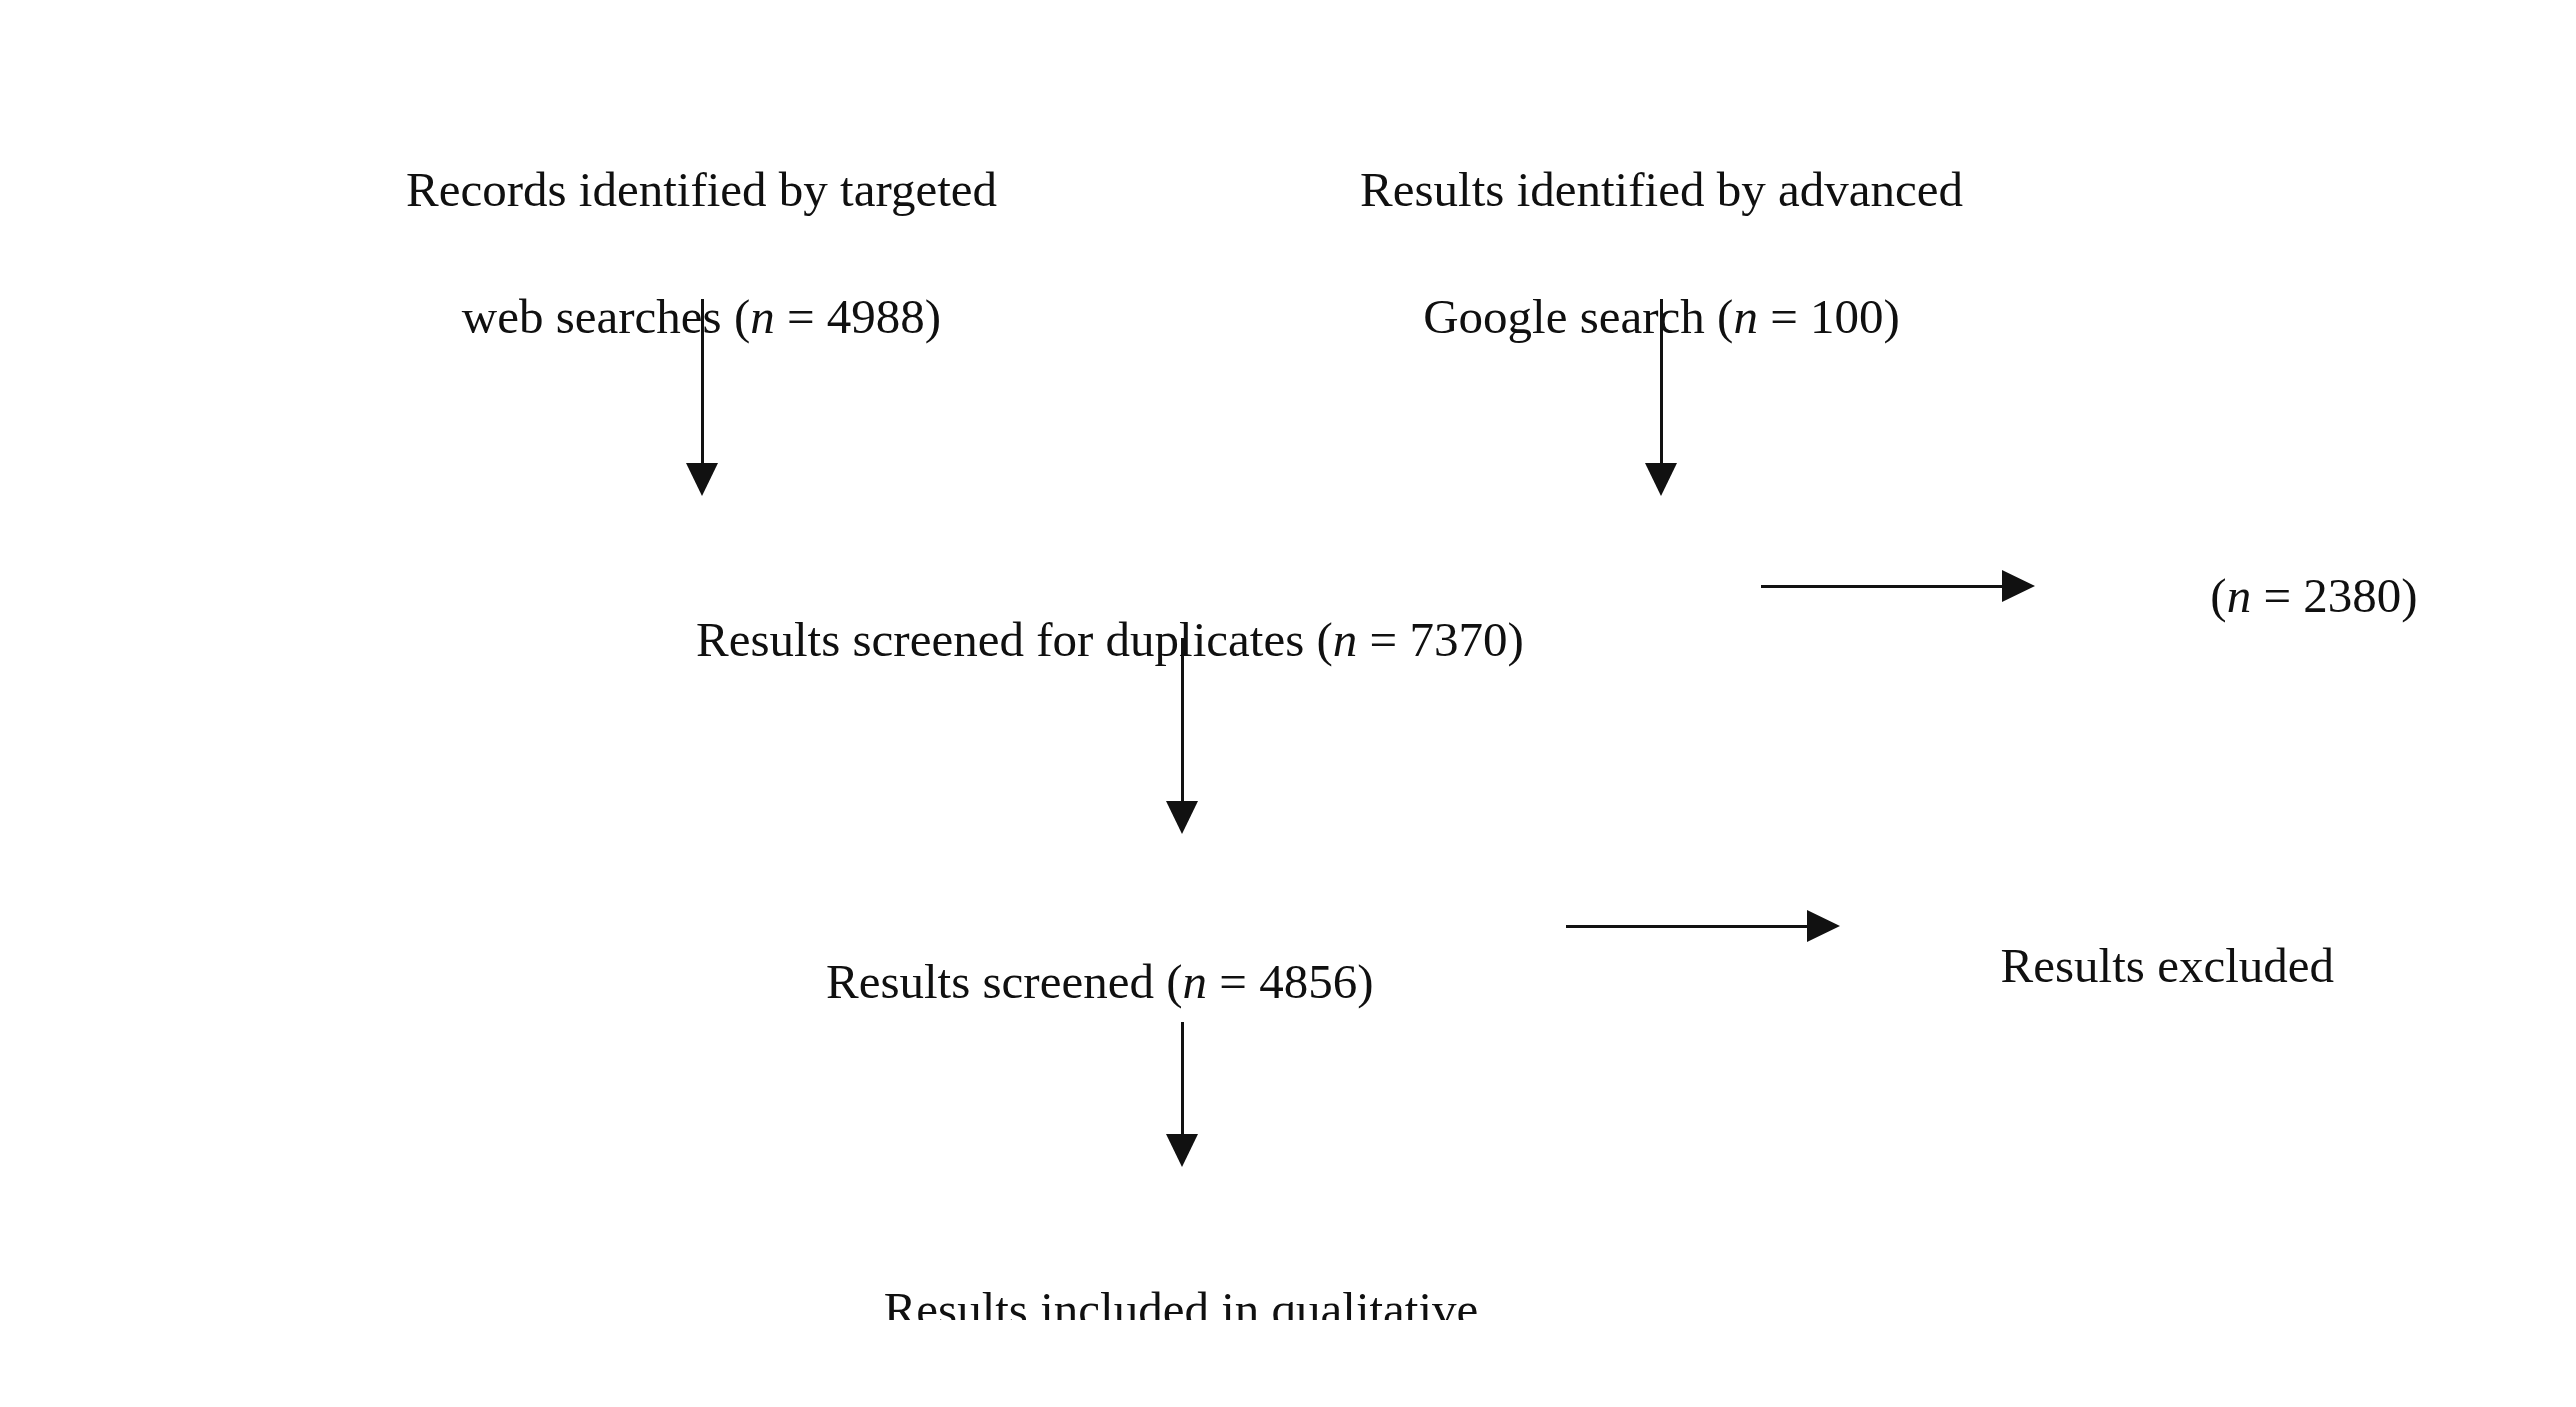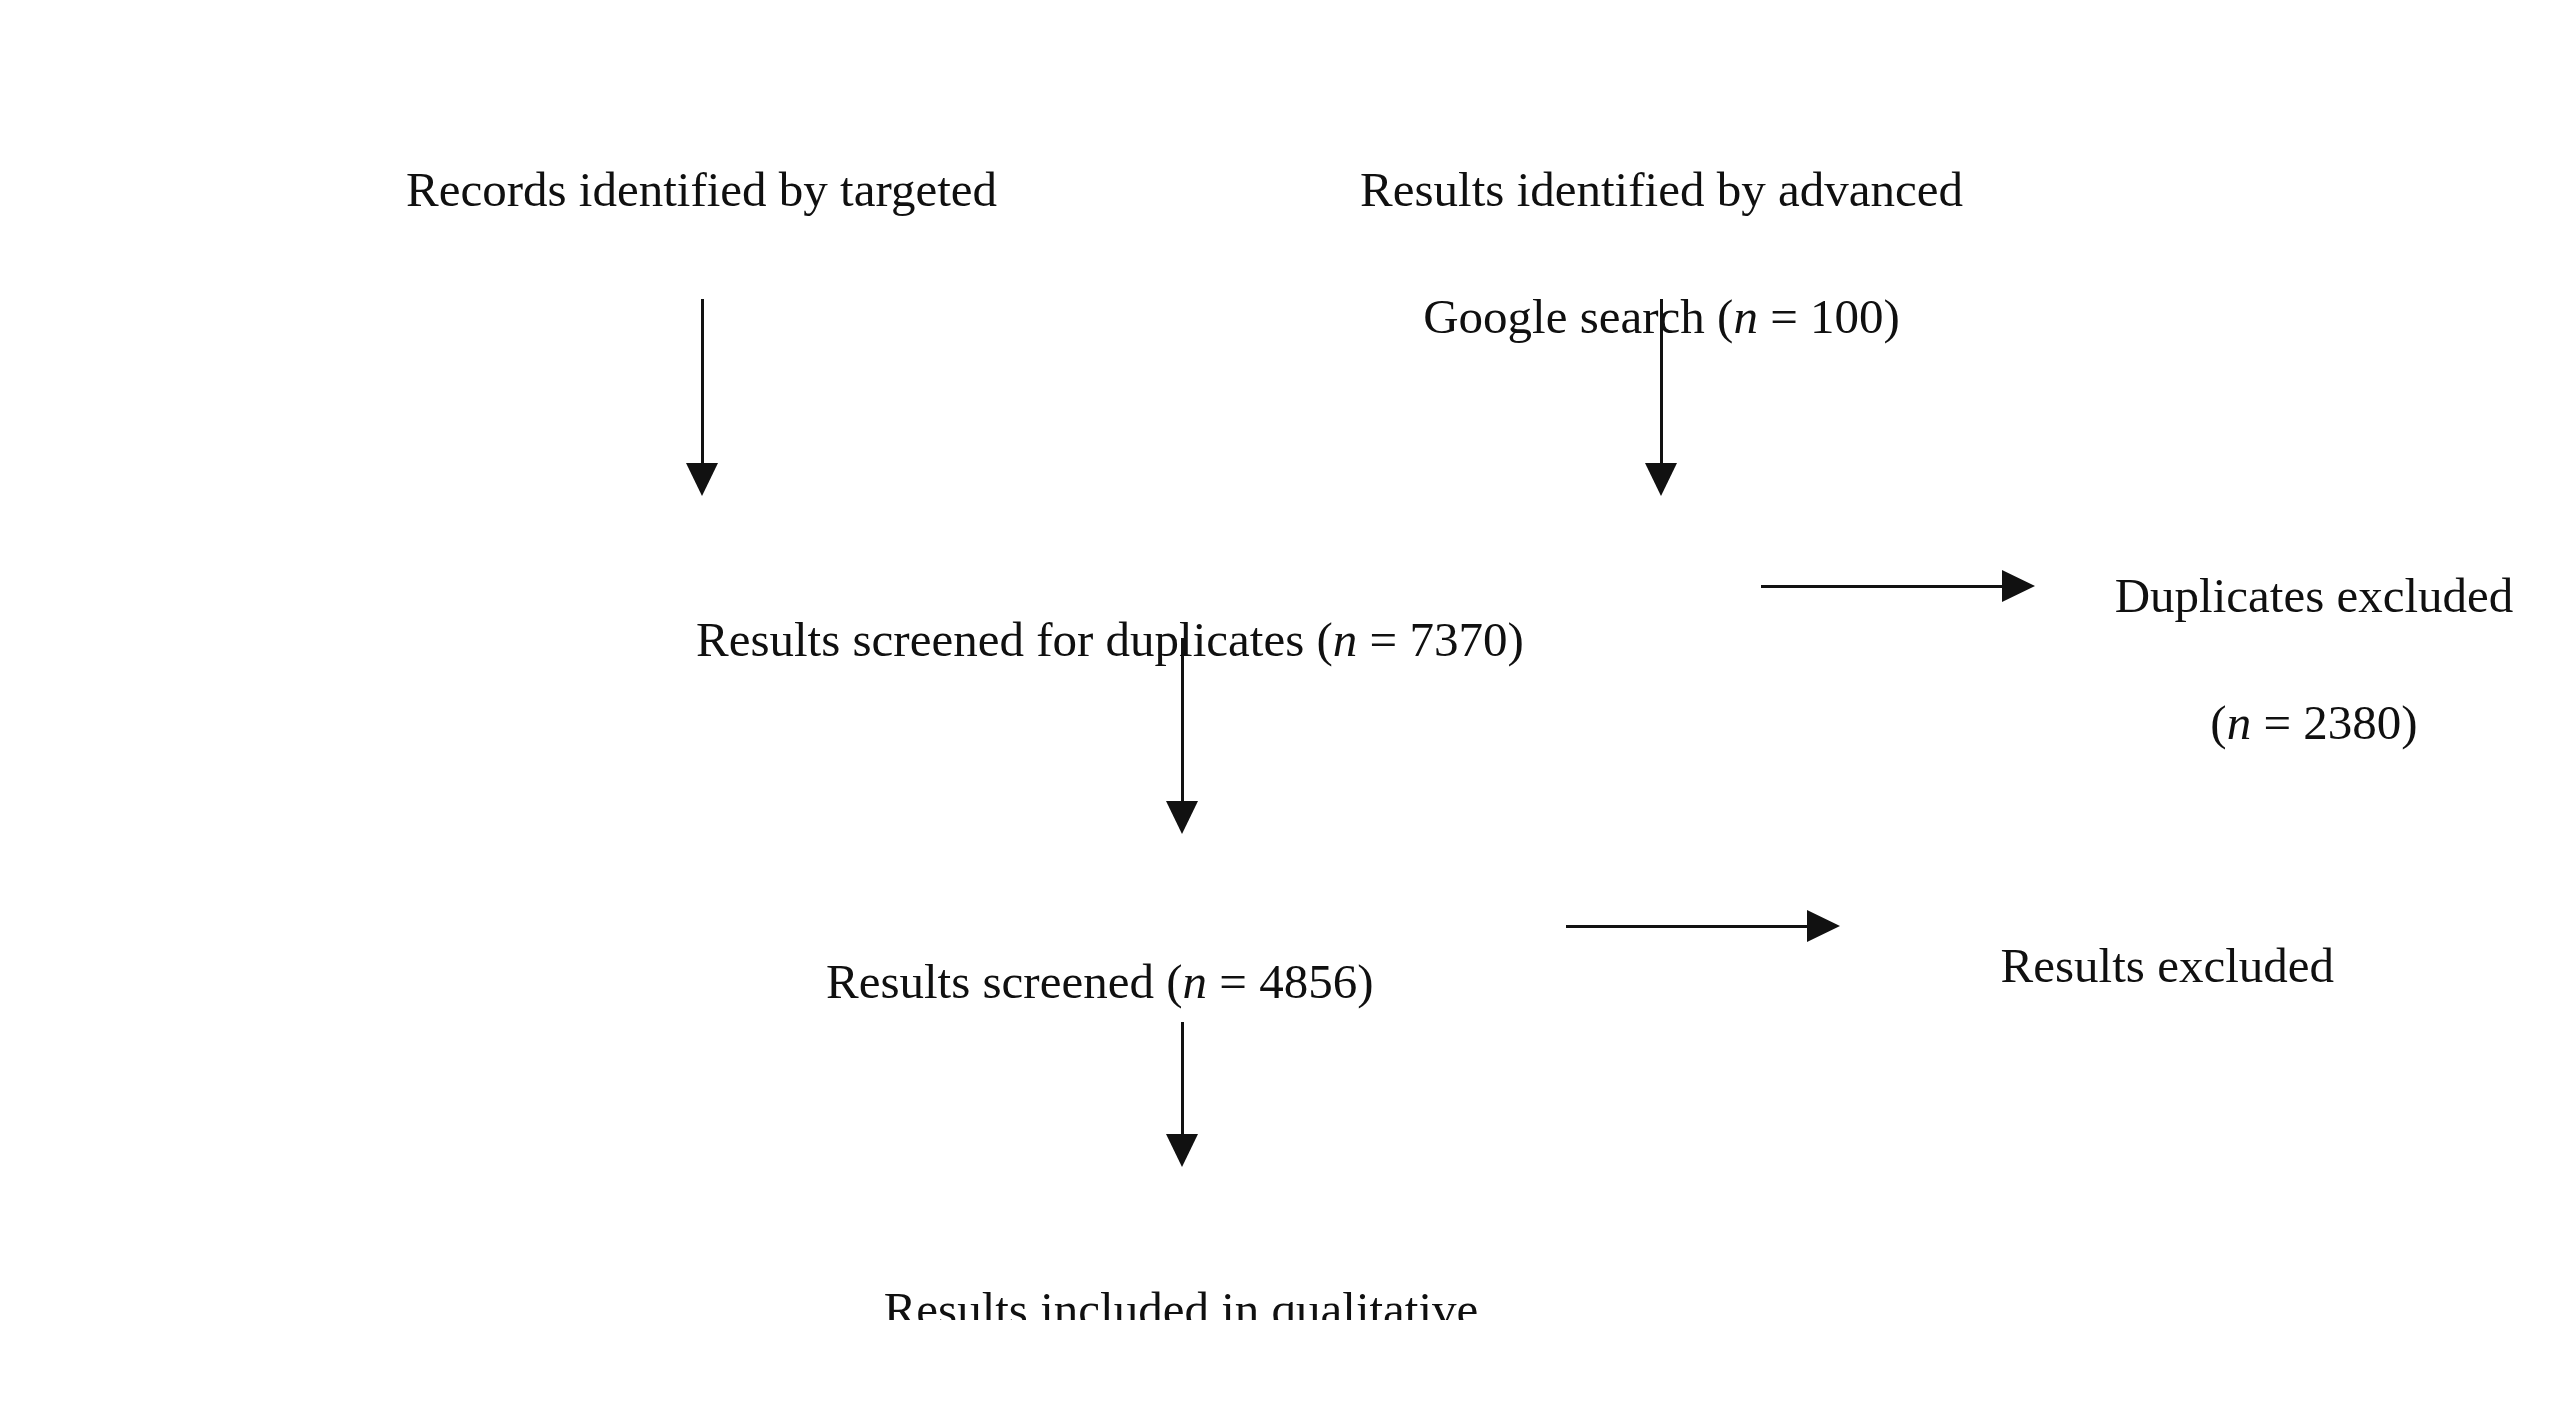--- a/index.html
+++ b/index.html
@@ -95,20 +95,21 @@
 <div id="diagram">
 
   <div class="stage-label" style="left: 101px; top: 72px; height: 406px;">Identification</div>
 
   <div class="stage-label" style="left: 101px; top: 580px; height: 348px;">Eligibility</div>
 
   <div class="stage-label" style="left: 101px; top: 1109px; height: 304px;">Included</div>
 
   <div class="node" style="left: 312px; top: 94px; width: 779px;">
     <div>Records identified by targeted</div>
+    <div><span>web searches (</span><em>n</em><span> = 4988)</span></div>
   </div>
 
   <div class="node" style="left: 1272px; top: 94px; width: 779px;">
     <div>Results identified by advanced</div>
     <div><span>Google search (</span><em>n</em><span> = 100)</span></div>
   </div>
 
   <div class="arrow-v" style="left: 686px; top: 299px; width: 33px; height: 197px;">
     <div class="shaft" style="height: 165px;"></div>
     <div class="head"></div>
@@ -122,21 +123,20 @@
   <div class="node" style="left: 696px; top: 544px; width: 1015px; text-align: left;">
     <div><span>Results screened for duplicates (</span><em>n</em><span> = 7370)</span></div>
   </div>
 
   <div class="arrow-h" style="left: 1761px; top: 570px; width: 274px; height: 33px;">
     <div class="shaft" style="width: 244px;"></div>
     <div class="head"></div>
   </div>
 
   <div class="node" style="left: 2055px; top: 500px; width: 518px;">
-    <div>Duplicates excluded</div>
     <div><span>(</span><em>n</em><span> = 2380)</span></div>
   </div>
 
   <div class="arrow-v" style="left: 1166px; top: 638px; width: 33px; height: 196px;">
     <div class="shaft" style="height: 164px;"></div>
     <div class="head"></div>
   </div>
 
   <div class="node" style="left: 826px; top: 886px; width: 689px; text-align: left;">
     <div><span>Results screened (</span><em>n</em><span> = 4856)</span></div>

